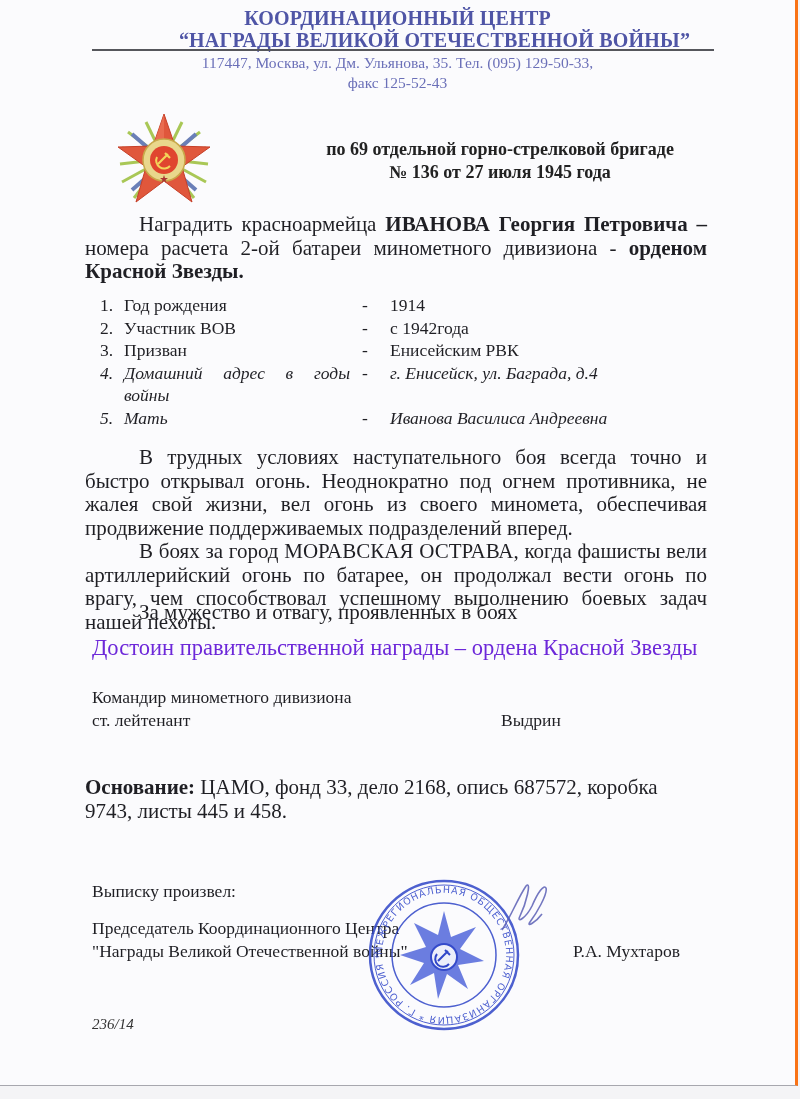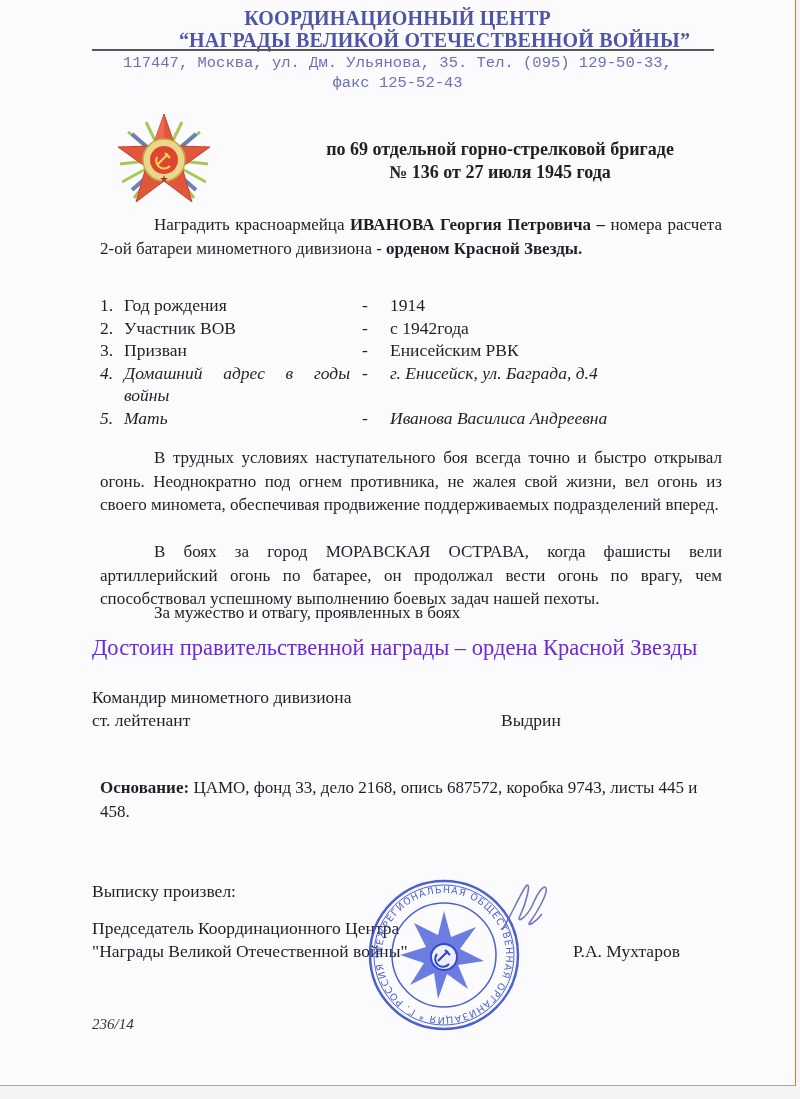--- a/index.html
+++ b/index.html
@@ -6,45 +6,45 @@
     body {
       width: 800px; height: 1099px; overflow: hidden;
       background: #f4f4f6;
       font-family: "Liberation Serif", serif;
       color: #1f1f24;
       position: relative;
     }
     .page {
       position: absolute; left: 0; top: 0; width: 795px; height: 1085px;
       background: #fbfbfd;
-      border-right: 1px solid #f97316;
+      border-right: 3px solid #f97316;
       border-bottom: 1px solid #a7a7ae;
     }
     .hdr-title {
       position: absolute; left: 0; width: 795px; text-align: center;
       color: #4f55a6; font-weight: bold; font-size: 20px; line-height: 22px;
       letter-spacing: 0.2px;
     }
     .hdr-line {
       position: absolute; left: 92px; top: 49px; width: 622px; height: 2px;
       background: #55565c;
     }
     .hdr-addr {
       position: absolute; left: 0; width: 795px; text-align: center;
-      font-family: Liberation Mono, monospace; color: #6b70b8;
+      font-family: Liberation Serif, serif; color: #6b70b8;
       font-size: 15.5px; line-height: 20px;
     }
     .emblem { position: absolute; left: 112px; top: 112px; width: 104px; height: 95px; }
     .doc-title {
       position: absolute; left: 230px; width: 540px; text-align: center;
       font-weight: bold; font-size: 18px; line-height: 23px; color: #222;
     }
     .para {
-      position: absolute; left: 100px; width: 622px;
-      font-size: 17px; line-height: 23.5px; text-align: justify;
+      position: absolute; left: 85px; width: 622px;
+      font-size: 21px; line-height: 23.5px; text-align: justify;
     }
     .indent { text-indent: 54px; }
     b { font-weight: bold; }
     .facts { position: absolute; left: 100px; top: 294px; width: 620px; font-size: 17.5px; line-height: 22.5px; }
     .fact { display: flex; }
     .fact .num { width: 24px; }
     .fact .label { width: 238px; }
     .fact .dash { width: 28px; text-align: left; }
     .fact .val { flex: 1; }
     .fact.it { font-style: italic; }

